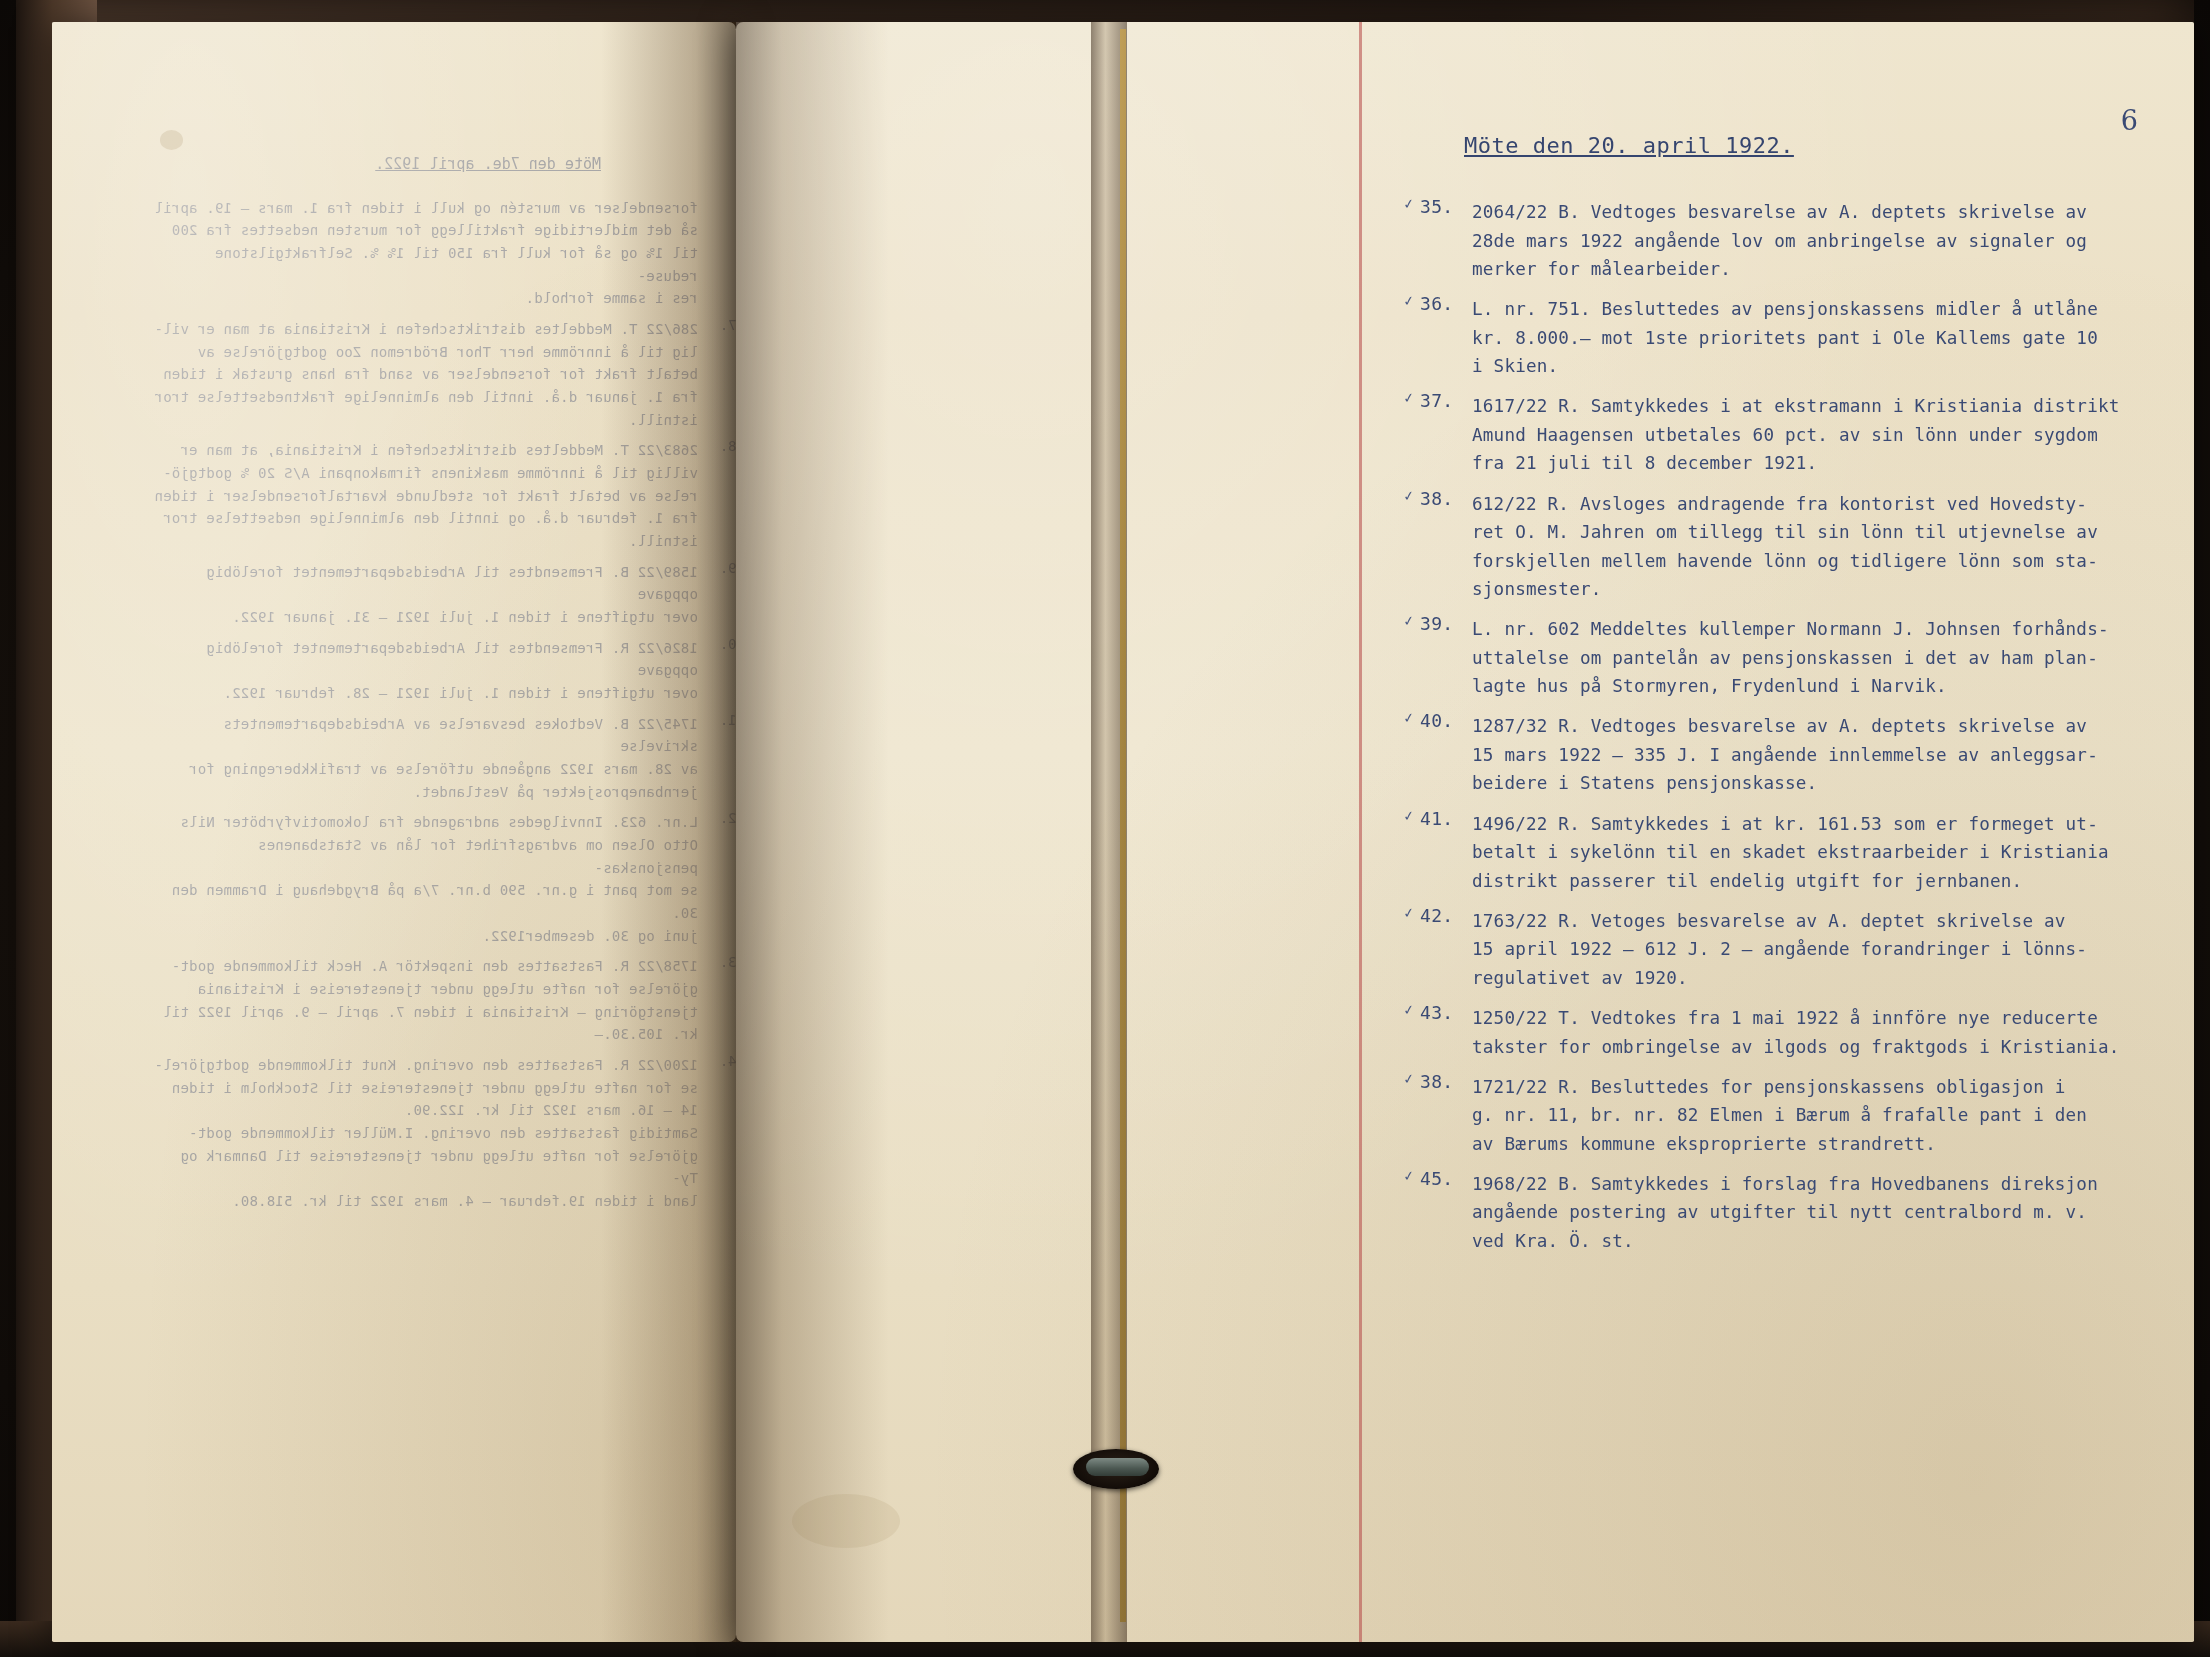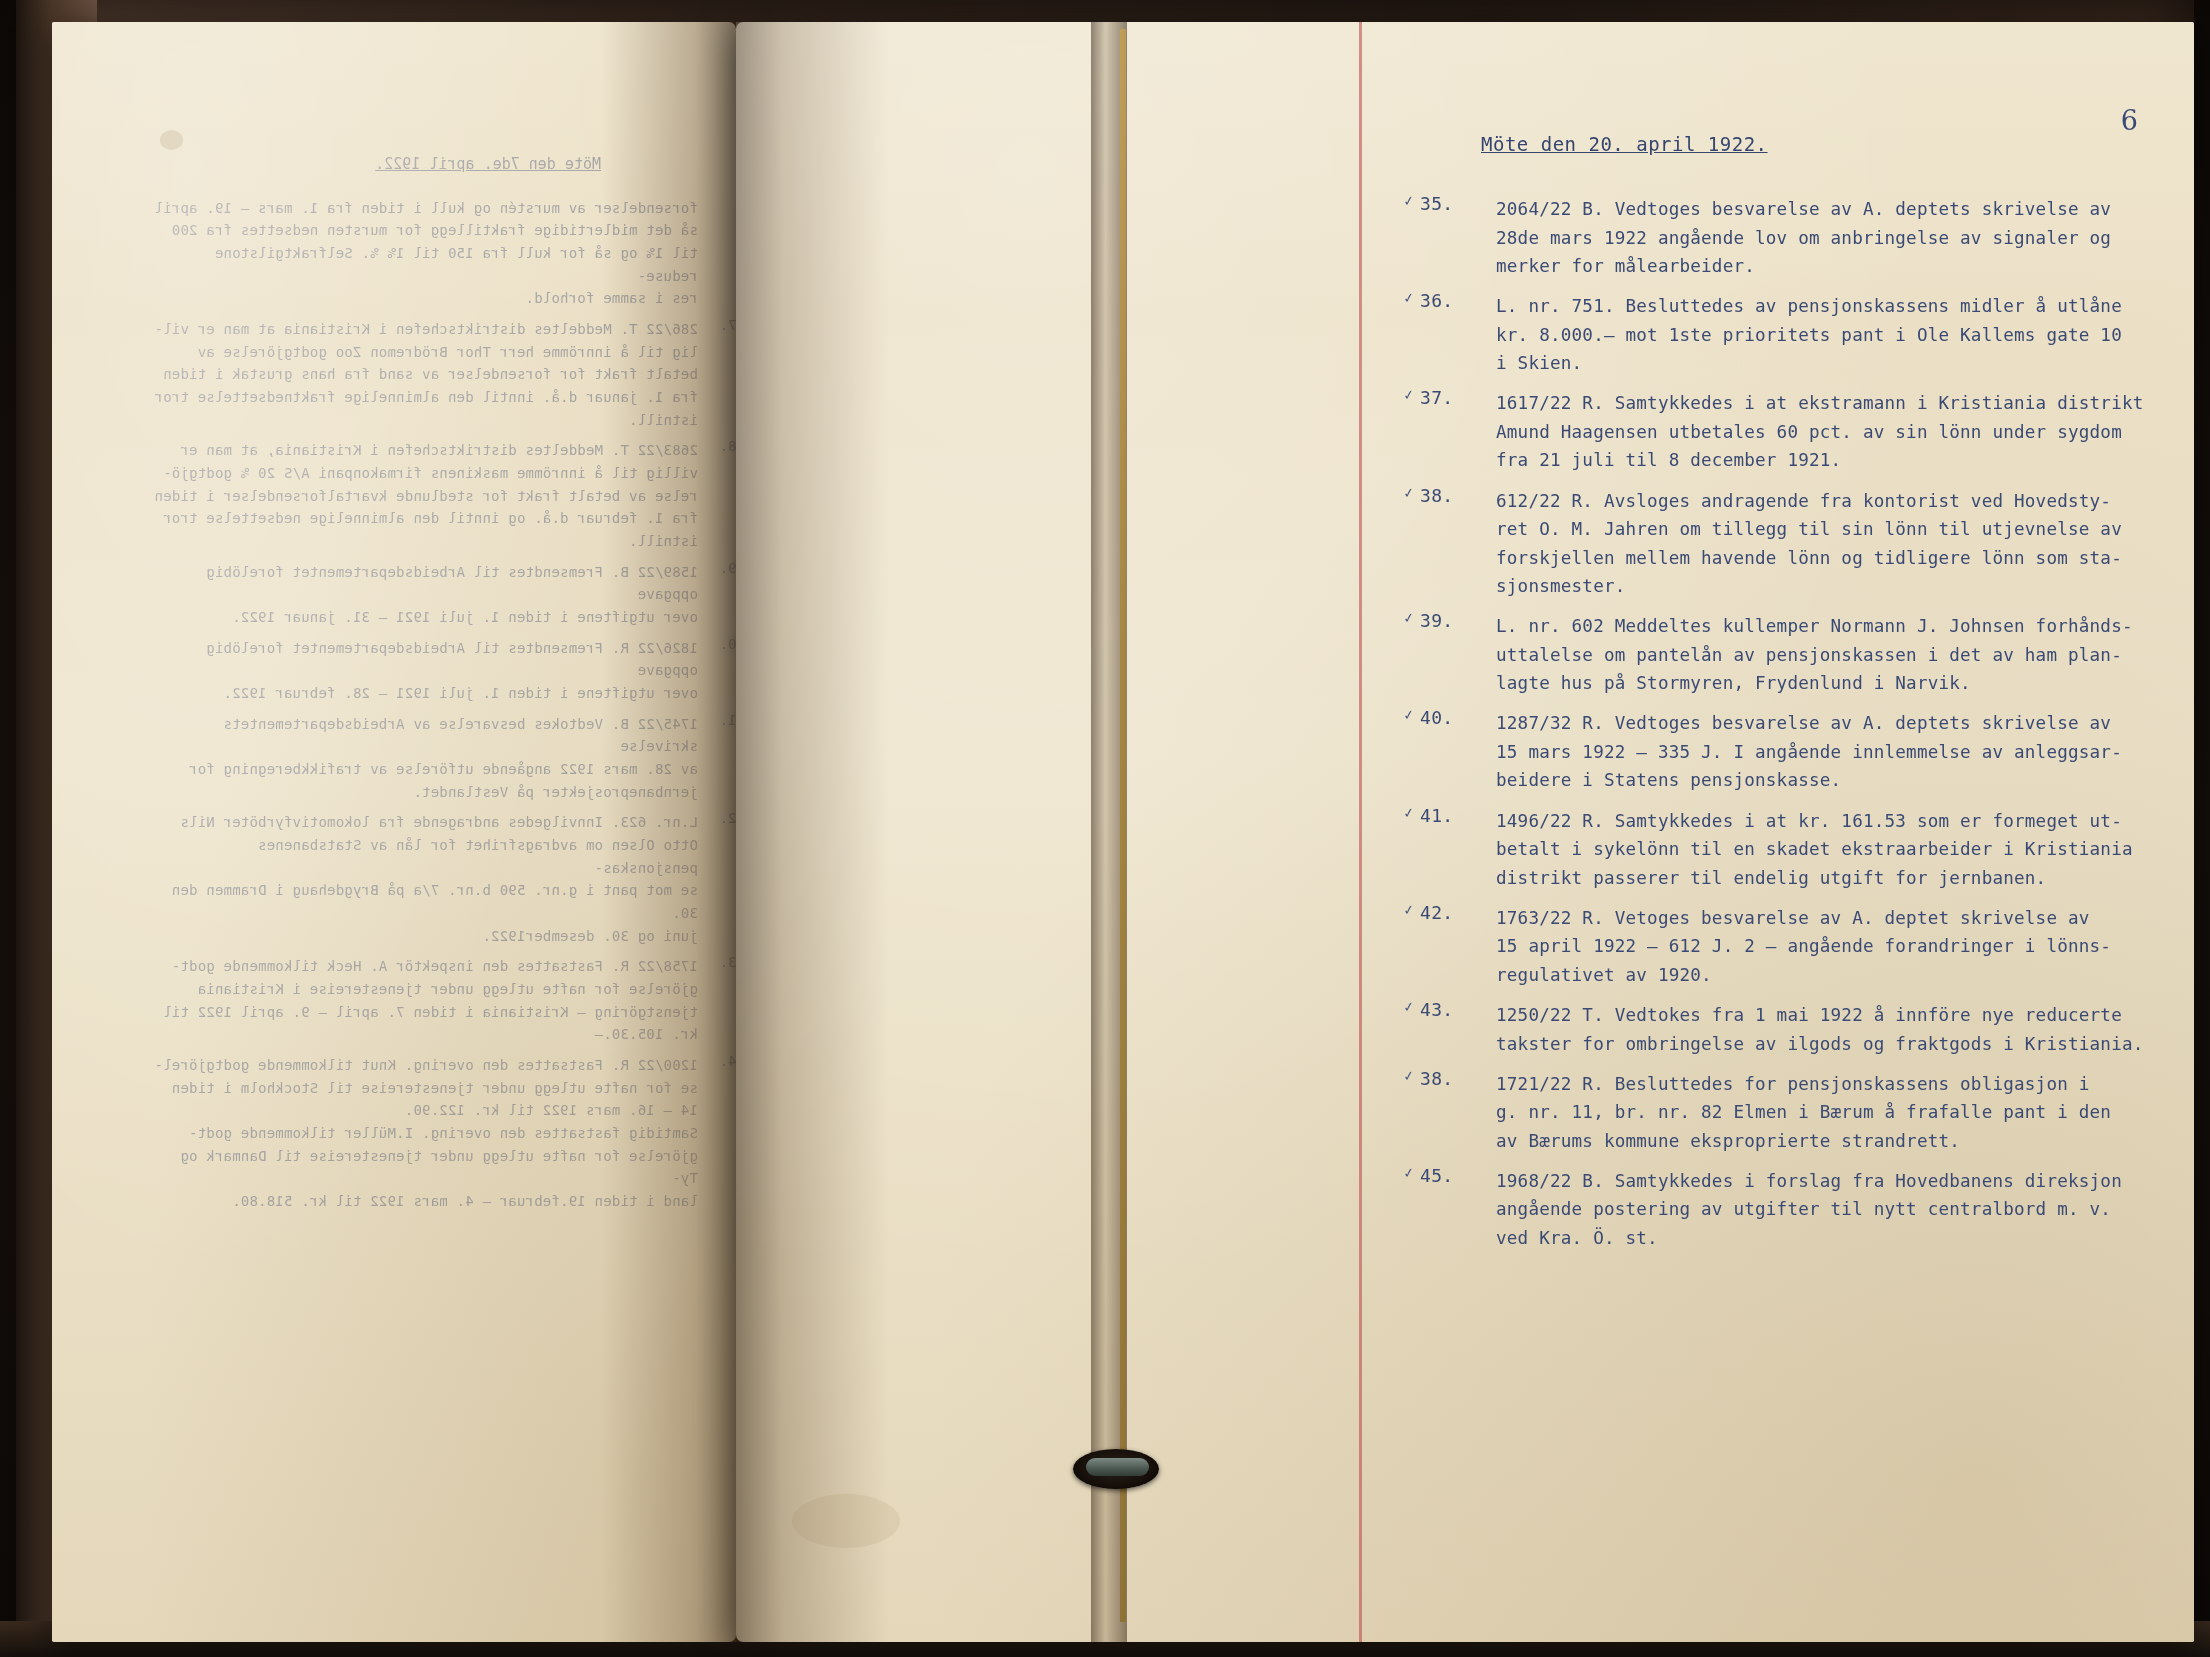--- a/index.html
+++ b/index.html
@@ -159,24 +159,24 @@
   }
   .folio {
     position: absolute;
     right: 56px;
     top: 83px;
     font-size: 27px;
     color: #3a4a74;
     font-family: "DejaVu Serif", serif;
   }
   .recto-heading {
-    font-size: 19px;
+    font-size: 22px;
     letter-spacing: 0.5px;
     text-decoration: underline;
-    margin: 0 0 41px 77px;
+    margin: 0 0 41px 60px;
     color: #35456f;
     white-space: nowrap;
   }
   .entry {
     display: flex;
     align-items: flex-start;
     margin-bottom: 11.7px;
   }
   .entry-check {
     width: 16px;
@@ -190,21 +190,20 @@
     flex: 0 0 52px;
     font-size: 18px;
     letter-spacing: 0.3px;
   }
   .entry-body {
     flex: 1;
     font-size: 17.6px;
     line-height: 1.62;
     letter-spacing: 0.2px;
     white-space: pre-line;
-    margin-left: 24px;
   }
 
   
   .verso-content {
     position: absolute;
     left: 99px;
     top: 135px;
     width: 594px;
     color: rgba(60, 72, 110, 0.40);
     transform: scaleX(-1);

